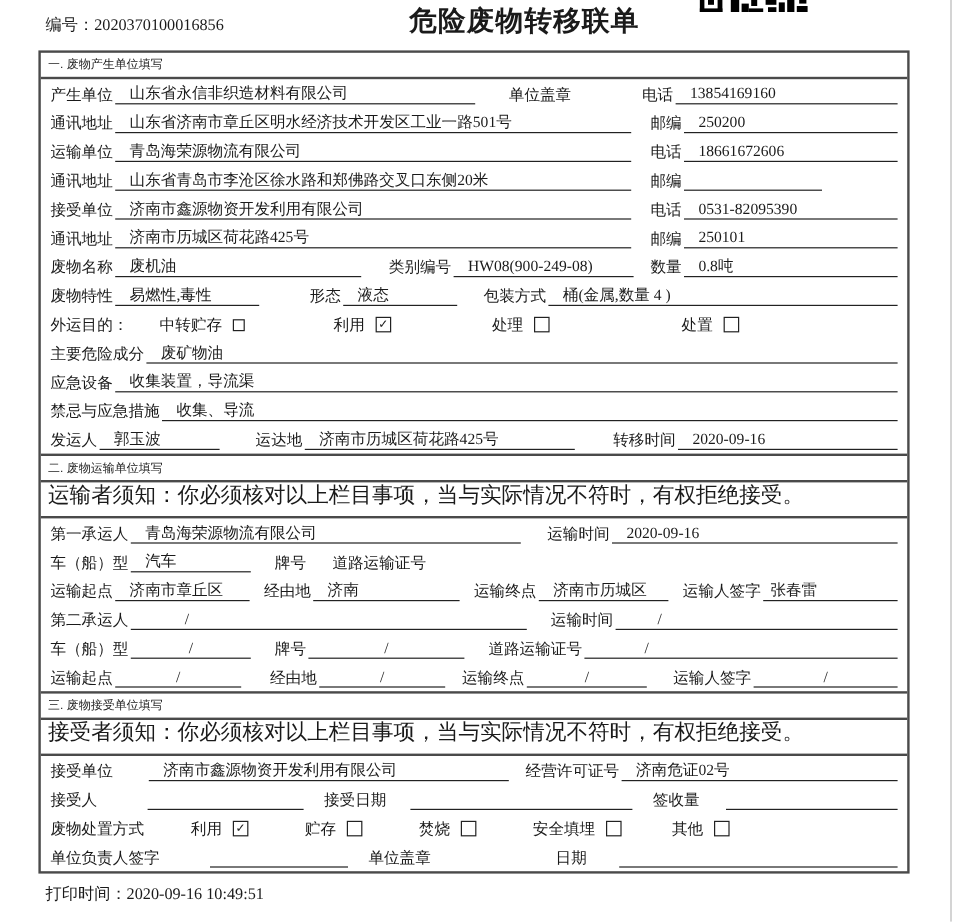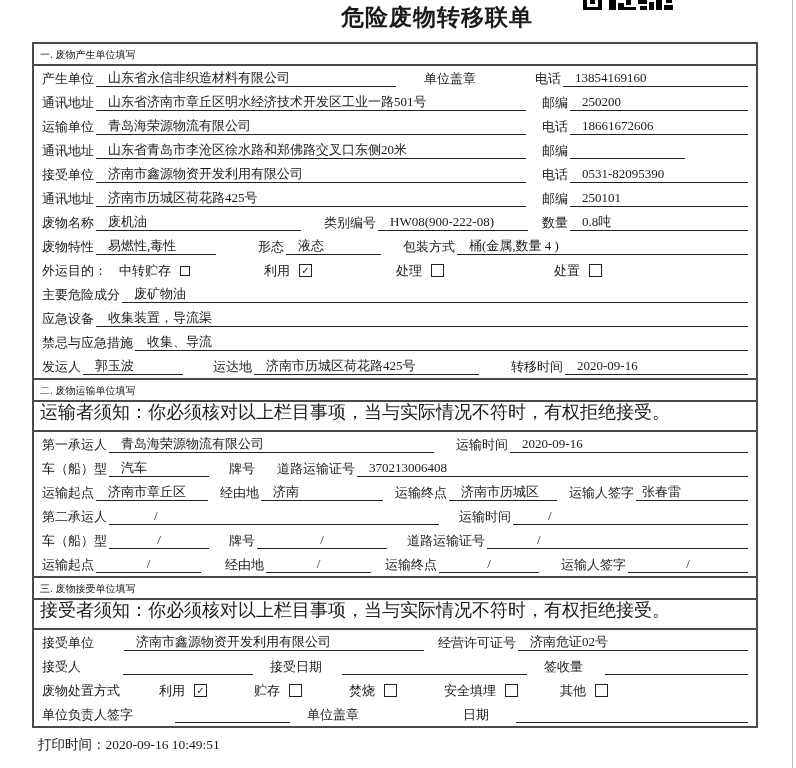--- a/index.html
+++ b/index.html
@@ -39,20 +39,23 @@
   .cb.small{width:8px;height:8px;line-height:8px;font-size:8px;margin-bottom:3px;}
 
   .doc-foot{margin:8px 0 0 38px;font-size:13.5px;}
 </style>
 </head>
 <body>
 
 <div class="page">
 
   <div class="doc-head">
+    <div class="doc-number">
+      <span>编号：</span><span>2020370100016856</span>
+    </div>
     <div class="doc-title">危险废物转移联单</div>
     <svg class="qr-frag" width="92" height="11" viewBox="0 0 92 11" aria-hidden="true">
       <g fill="#000">
         <rect x="0" y="0" width="4" height="10"></rect>
           <rect x="15" y="0" width="4" height="10"></rect>
         <rect x="0" y="7" width="19" height="3"></rect>
           <rect x="7" y="0" width="5" height="4"></rect>
         <rect x="26" y="0" width="7" height="10"></rect>
           <rect x="35" y="3" width="6" height="7"></rect>
         <rect x="43" y="0" width="5" height="5"></rect>
@@ -112,37 +115,37 @@
         <span class="lbl">通讯地址</span>
         <span class="v" style="width:430px">济南市历城区荷花路425号</span>
         <span class="lbl" style="margin-left:14px">邮编</span>
         <span class="v fill">250101</span>
       </div>
 
       <div class="row">
         <span class="lbl">废物名称</span>
         <span class="v" style="width:205px">废机油</span>
         <span class="lbl" style="margin-left:21px">类别编号</span>
-        <span class="v" style="width:150px">HW08(900-222-08)</span>
+        <span class="v" style="width:150px">HW08(900-249-08)</span>
         <span class="lbl" style="margin-left:12px">数量</span>
         <span class="v fill">0.8吨</span>
       </div>
 
       <div class="row">
         <span class="lbl">废物特性</span>
         <span class="v" style="width:120px">易燃性,毒性</span>
         <span class="lbl" style="margin-left:40px">形态</span>
         <span class="v" style="width:95px">液态</span>
         <span class="lbl" style="margin-left:20px">包装方式</span>
         <span class="v fill">桶(金属,数量 4 )</span>
       </div>
 
       <div class="row">
         <span class="lbl">外运目的：</span>
-        <span class="opt" style="margin-left:8px">
+        <span class="opt" style="margin-left:22px">
           <span class="lbl">中转贮存</span>
           <span class="cb small"></span>
         </span>
         <span class="opt" style="margin-left:72px">
           <span class="lbl">利用</span>
           <span class="cb">✓</span>
         </span>
         <span class="opt" style="margin-left:82px">
           <span class="lbl">处理</span>
           <span class="cb"></span>
@@ -187,21 +190,20 @@
         <span class="v" style="width:325px">青岛海荣源物流有限公司</span>
         <span class="lbl" style="margin-left:20px">运输时间</span>
         <span class="v fill">2020-09-16</span>
       </div>
 
       <div class="row">
         <span class="lbl">车（船）型</span>
         <span class="v" style="width:100px">汽车</span>
         <span class="lbl" style="margin-left:18px">牌号</span>
         <span class="lbl" style="margin-left:18px">道路运输证号</span>
-        <span class="v fill">370213006408</span>
       </div>
 
       <div class="row">
         <span class="lbl">运输起点</span>
         <span class="v" style="width:112px">济南市章丘区</span>
         <span class="lbl" style="margin-left:10px">经由地</span>
         <span class="v" style="width:122px">济南</span>
         <span class="lbl" style="margin-left:10px">运输终点</span>
         <span class="v" style="width:108px">济南市历城区</span>
         <span class="lbl" style="margin-left:10px">运输人签字</span>

